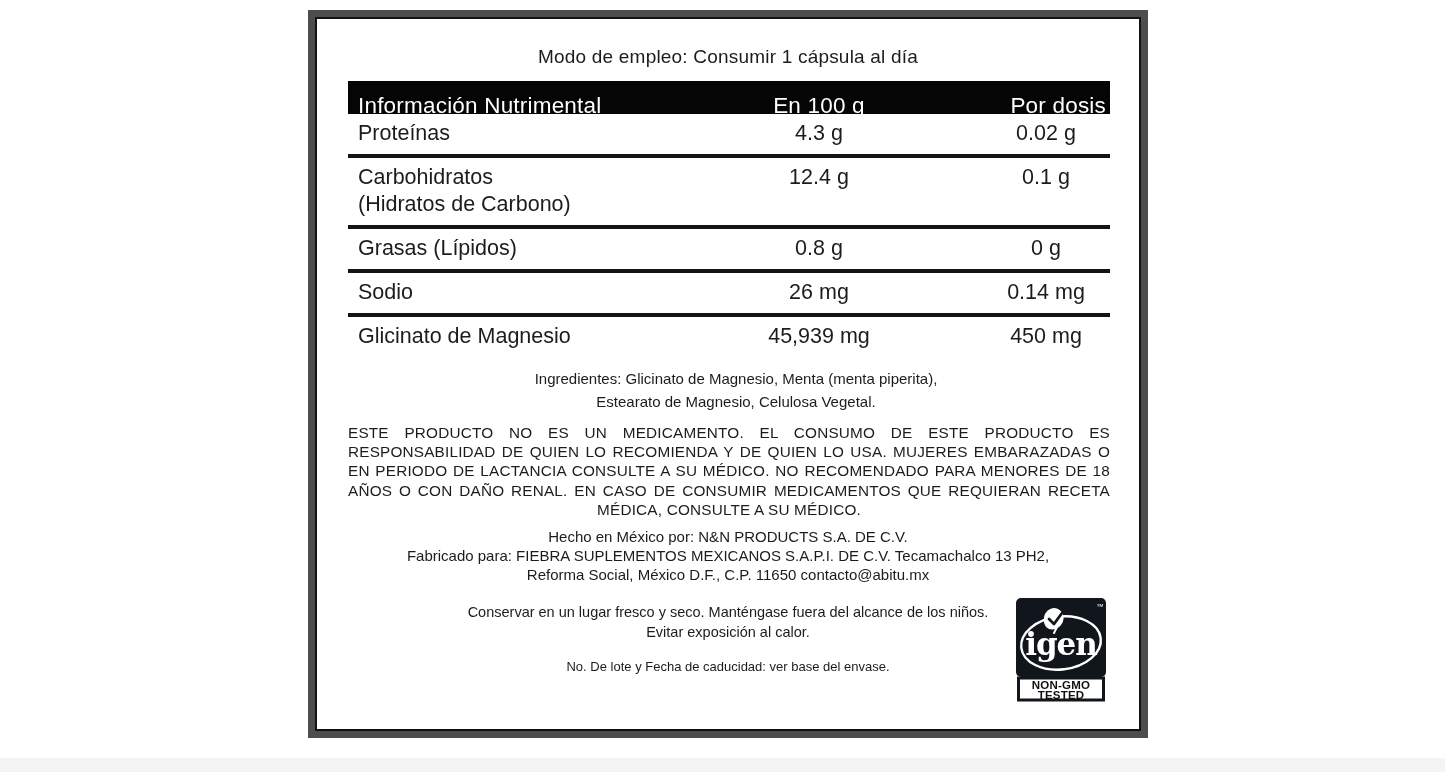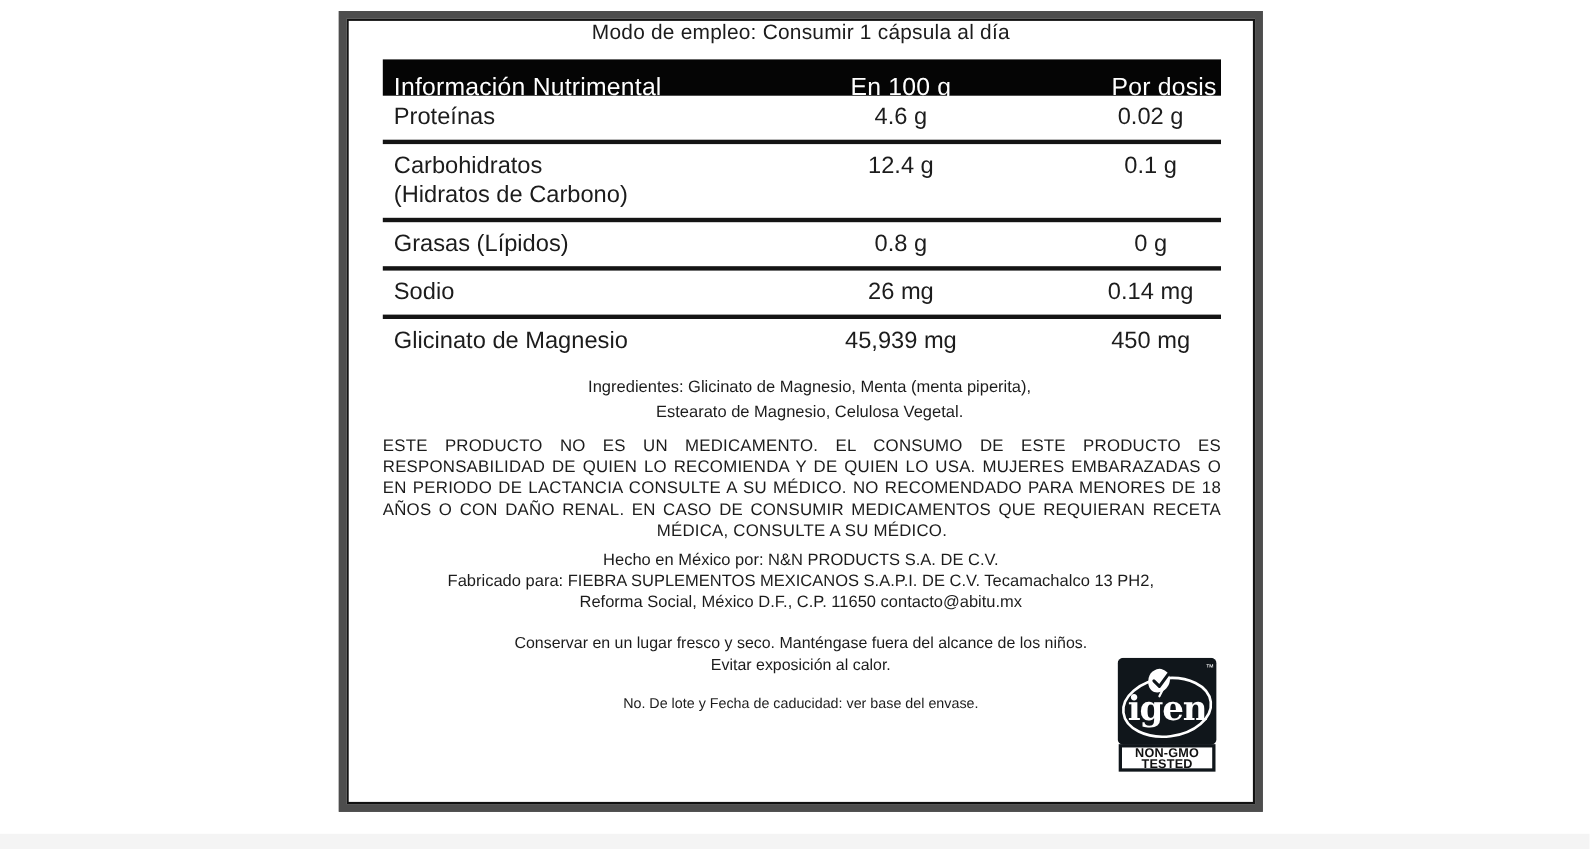--- a/index.html
+++ b/index.html
@@ -12,21 +12,21 @@
   }
   .frame{
     position:absolute;left:308px;top:10px;width:840px;height:728px;
     box-sizing:border-box;border:7px solid #4d4d4d;background:#4d4d4d;
   }
   .frame-inner{
     width:100%;height:100%;box-sizing:border-box;border:2px solid #121212;
     background:#ffffff;position:relative;
   }
   .usage{
-    text-align:center;font-size:19px;letter-spacing:.2px;
+    padding-top:27px;text-align:center;font-size:19px;letter-spacing:.2px;
   }
   .ntable{width:762px;margin:13px 0 0 31px;}
   .thead{
     display:grid;grid-template-columns:1fr 334px 120px;align-items:center;
     background:#050505;color:#ffffff;height:33px;box-sizing:border-box;
     padding:12px 4px 0 10px;font-size:22.5px;letter-spacing:.2px;
   }
   .thead .c2{text-align:center;}
   .thead .c3{text-align:right;}
   .trow{
@@ -64,21 +64,21 @@
     <div class="ntable">
       <div class="thead">
         <div class="c1">Información Nutrimental</div>
         <div class="c2">En 100 g</div>
         <div class="c3">Por dosis</div>
       </div>
 
 
       <div class="trow">
         <div class="c1">Proteínas</div>
-        <div class="c2">4.6 g</div>
+        <div class="c2">4.3 g</div>
         <div class="c3">0.02 g</div>
       </div>
 
       <div class="trow">
         <div class="c1">
           <div>Carbohidratos</div>
           <div>(Hidratos de Carbono)</div>
         </div>
         <div class="c2">12.4 g</div>
         <div class="c3">0.1 g</div>

